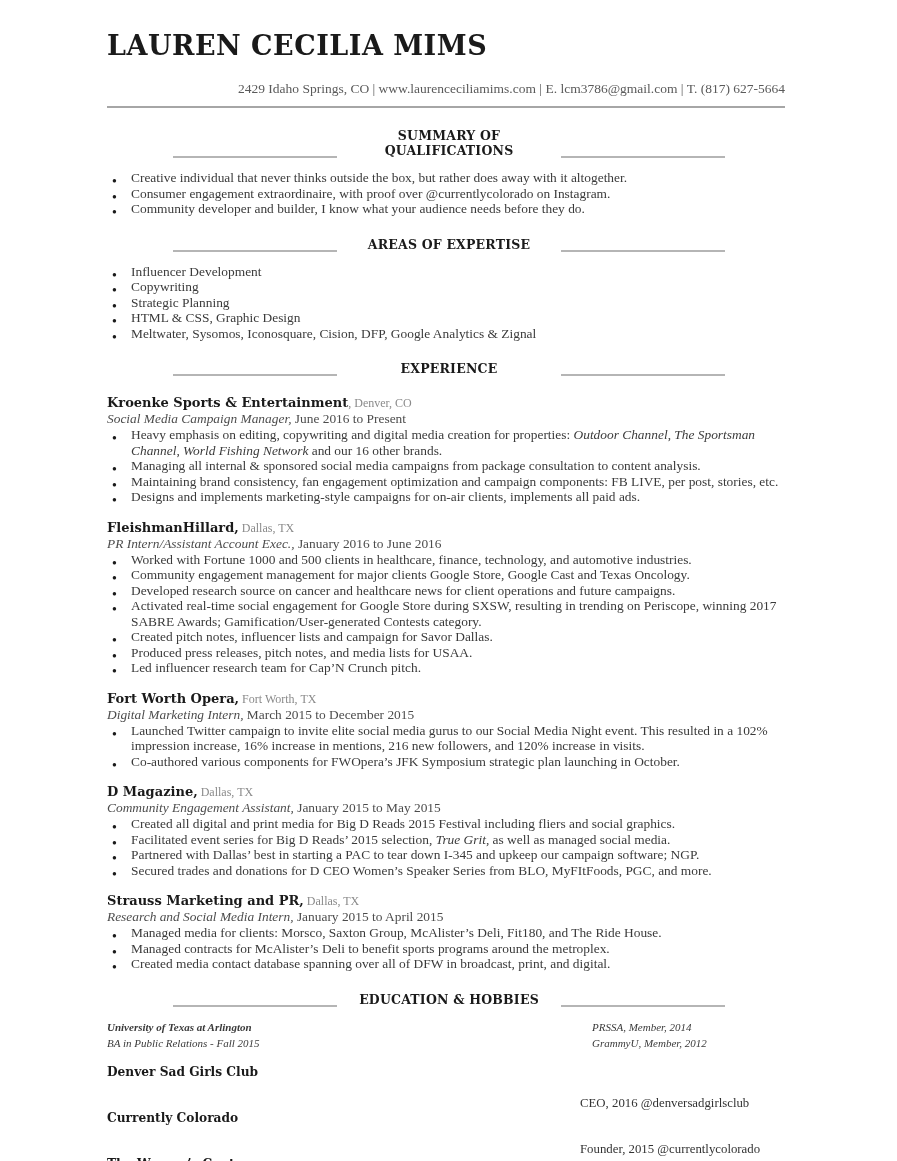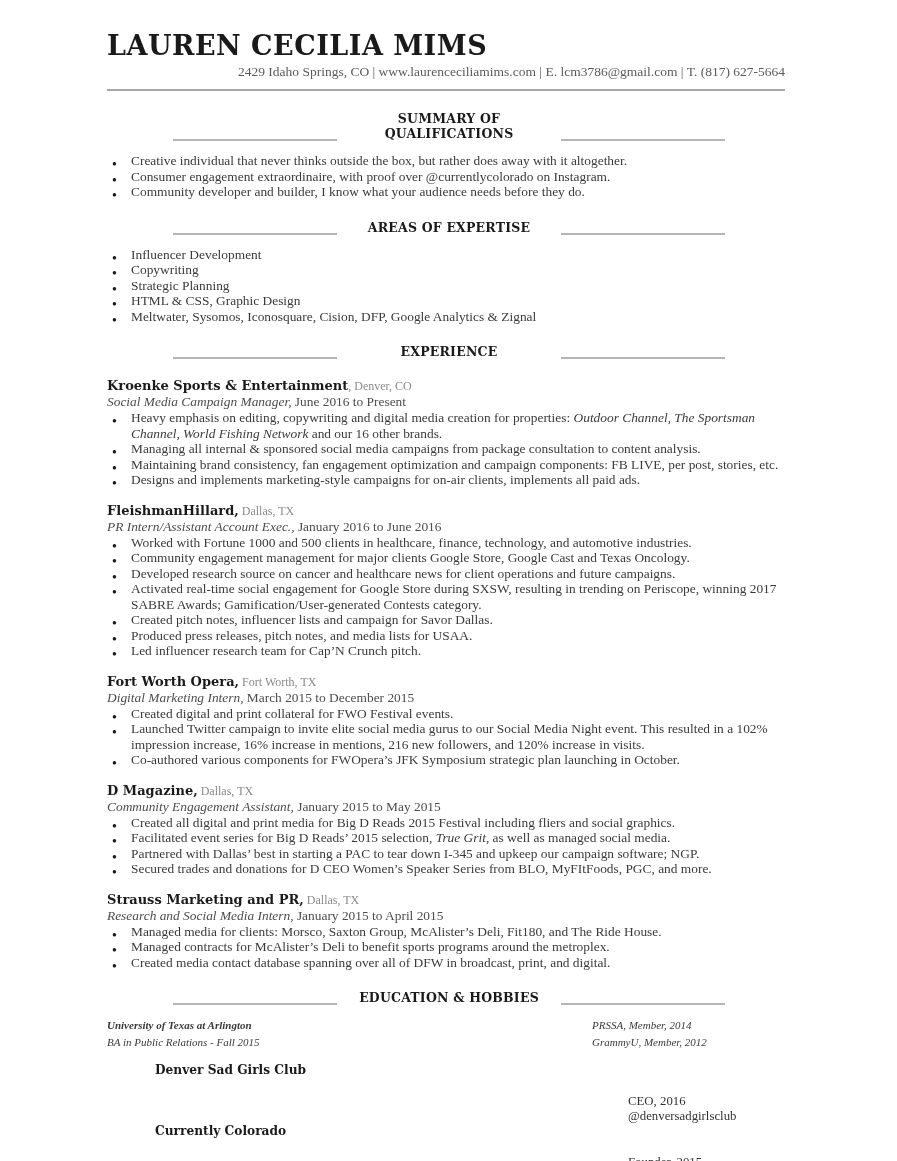--- a/index.html
+++ b/index.html
@@ -9,21 +9,21 @@
     padding:30px 112px 0 107px;
     font-family:"Liberation Serif", serif;
     color:#3a3a3a;
   }
   .name {
     font-family:"DejaVu Serif", serif;
     font-size:27px; font-weight:bold; color:#1a1a1a;
     letter-spacing:0.5px; line-height:1.15;
   }
   .contact {
-    margin-top:3px; text-align:right;
+    margin-top:20px; text-align:right;
     font-size:13.5px; color:#5a5a5a;
   }
   .top-rule { margin-top:9px; border-top:2px solid #a6a6a6; }
 
   .sec-header { display:flex; align-items:flex-end; margin:20px 0 12px; }
   .sec-spacer-l { width:66px; }
   .sec-spacer-r { width:60px; }
   .sec-line { width:164px; height:2px; background:#b5b5b5; }
   .sec-title {
     flex:1; text-align:center;
@@ -58,21 +58,21 @@
   .two-col { display:flex; }
   .col-left { width:473px; }
   .col-right { flex:1; }
   .school-row { font-size:11px; line-height:16.5px;gap:12px; }
   .school-left.bold { font-weight:bold; }
   .school-left, .school-right { font-style:italic; color:#3a3a3a; }
   .org-rows { margin-top:13px; }
   .org-row { font-size:12.8px; line-height:15px; }
   .org-left {
     font-family:"DejaVu Serif", serif;
-    font-size:12.2px; font-weight:bold; color:#1a1a1a;margin-left:48px;
+    font-size:12.2px; font-weight:bold; color:#1a1a1a;
   }
   .org-right { color:#333333;margin-top:31px; }
 </style>
 </head>
 <body>
 
 <div>
   <h1 class="name">LAUREN CECILIA MIMS</h1>
   <div class="contact">2429 Idaho Springs, CO |  www.laurenceciliamims.com | E. lcm3786@gmail.com |  T. (817) 627-5664</div>
   <div class="top-rule"></div>
@@ -146,21 +146,20 @@
       </ul>
   </div>
     <div class="job">
     <div>
       <span class="job-company">Fort Worth Opera,</span><span class="job-loc"> Fort Worth, TX</span>
     </div>
     <div class="job-titleline">
       <span class="job-title">Digital Marketing Intern,</span><span class="job-dates"> March 2015 to December 2015</span>
     </div>
     <ul class="blist job-bullets">
-        <li><span class="bt"><span>Created digital and print collateral for FWO Festival events.</span></span></li>
         <li><span class="bt"><span>Launched Twitter campaign to invite elite social media gurus to our Social Media Night event. This resulted in a 102% impression increase, 16% increase in mentions, 216 new followers, and 120% increase in visits.</span></span></li>
         <li><span class="bt"><span>Co-authored various components for FWOpera’s JFK Symposium strategic plan launching in October.</span></span></li>
       </ul>
   </div>
     <div class="job">
     <div>
       <span class="job-company">D Magazine,</span><span class="job-loc"> Dallas, TX</span>
     </div>
     <div class="job-titleline">
       <span class="job-title">Community Engagement Assistant,</span><span class="job-dates"> January 2015 to May 2015</span>

